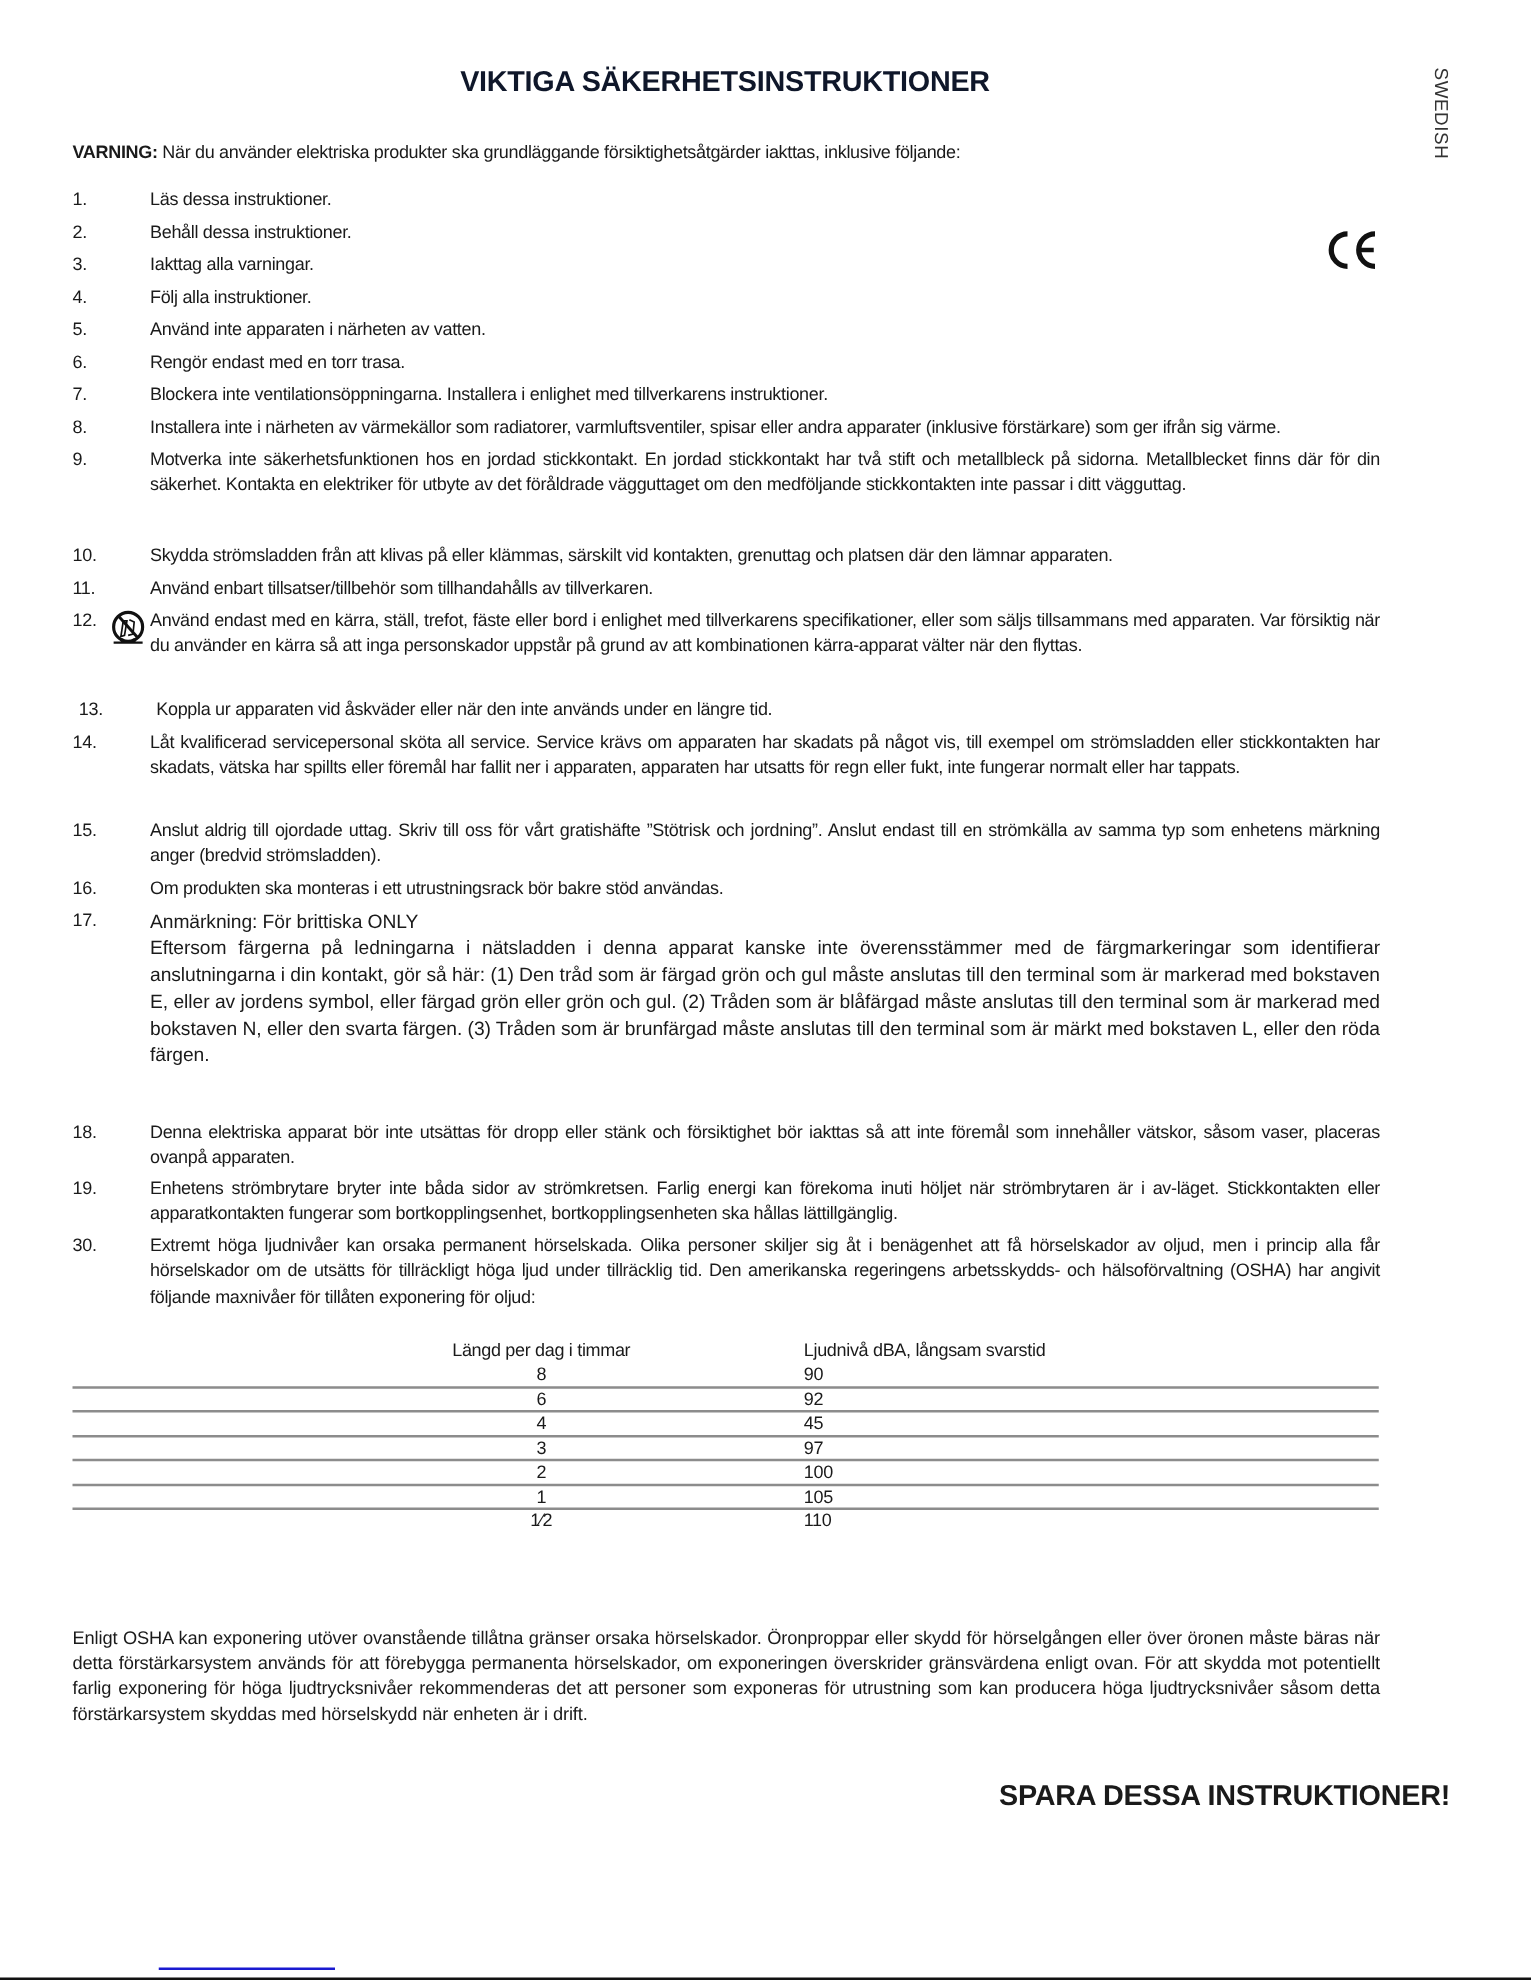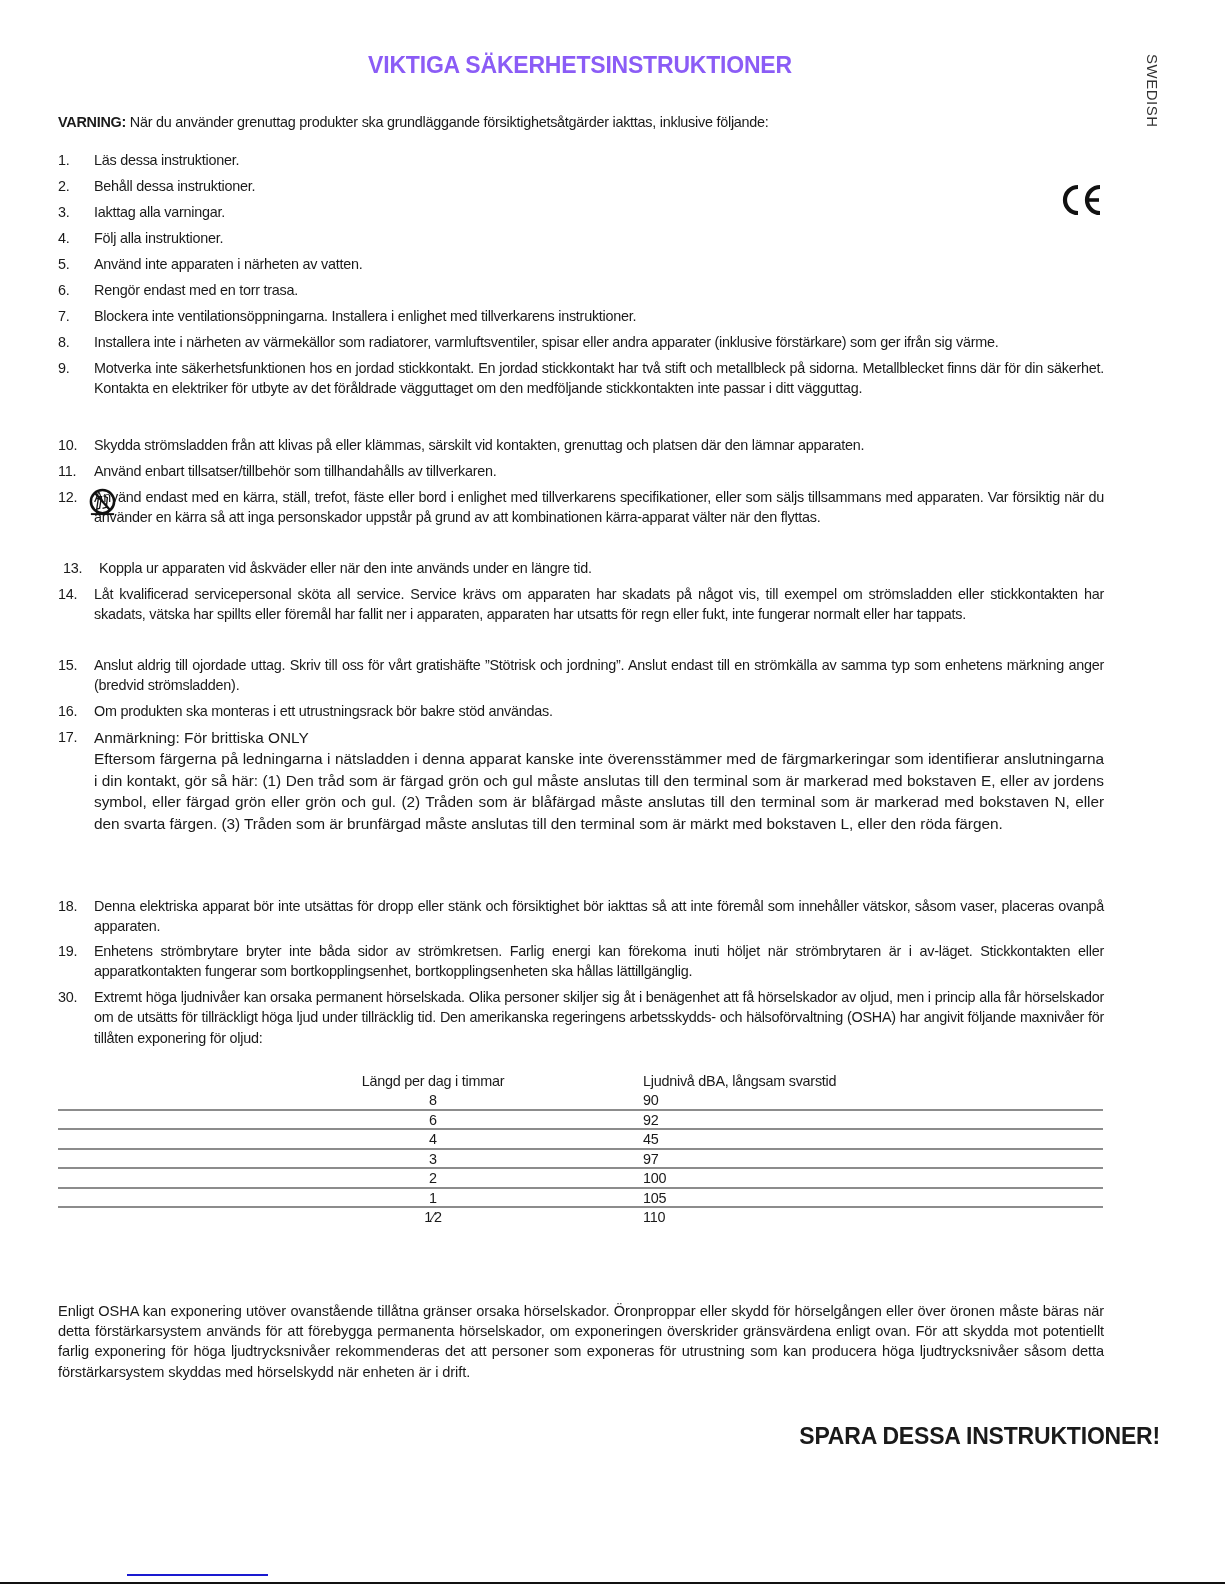--- a/index.html
+++ b/index.html
@@ -2,37 +2,37 @@
 <html><head>
 <meta charset="utf-8">
 <style>
   html, body { margin: 0; padding: 0; background: #ffffff; }
   body {
     width: 1225px; height: 1585px; position: relative; overflow: hidden;
     font-family: "Liberation Sans", sans-serif; color: #1a1a1a;
   }
   .title {
     position: absolute; left: 0; width: 1160px; top: 52px; text-align: center;
-    font-size: 23px; font-weight: bold; letter-spacing: -0.2px; color: #8b5cf6;
+    font-size: 23px; font-weight: bold; letter-spacing: -0.2px; color: #0f172a;
   }
   .side-label {
     position: absolute; left: 1144px; top: 54px;
     writing-mode: vertical-rl; font-size: 15px; color: #333; letter-spacing: 0.5px;
   }
   .warning {
     position: absolute; left: 58px; top: 114px; font-size: 14.4px; letter-spacing: -0.25px;
   }
   .warning b { font-weight: bold; }
   .ce-mark {
     position: absolute; left: 1058px; top: 183px; width: 46px; height: 34px;
   }
   .list { position: absolute; left: 58px; top: 150px; width: 1046px; }
   .item { position: relative; font-size: 14.4px; line-height: 20.3px; letter-spacing: -0.25px; }
   .item .num { position: absolute; left: 0; top: 0; }
-  .item .txt { margin-left: 36px; text-align: justify; }
+  .item .txt { margin-left: 62px; text-align: justify; }
   .item .txt.plain { text-align: left; }
   .item17 .txt { font-size: 15.4px; line-height: 21.5px; letter-spacing: -0.05px; }
   .cart-icon { position: absolute; left: 30px; top: 1px; width: 29px; height: 29px; }
   .tbl { position: absolute; left: 58px; top: 1072px; width: 1045px; }
   .tbl .hdr, .tbl .row { display: flex; font-size: 14.4px; letter-spacing: -0.25px; }
   .tbl .hdr { height: 19px; line-height: 19px; }
   .tbl .row { height: 17.5px; line-height: 18px; border-top: 2px solid #8c8c8c; }
   .tbl .row.first { border-top: none; }
   .tbl .c1 { position: absolute; left: 290px; width: 170px; text-align: center; }
   .tbl .c2 { position: absolute; left: 585px; width: 230px; text-align: left; }
@@ -53,21 +53,21 @@
     position: absolute; left: 0; top: 1582px; width: 1225px; height: 0;
     border-top: 2px solid #111;
   }
 </style>
 </head>
 <body>
 
 <div class="title">VIKTIGA SÄKERHETSINSTRUKTIONER</div>
 <div class="side-label">SWEDISH</div>
 
-<div class="warning"><b>VARNING:</b><span> När du använder grenuttag produkter ska grundläggande försiktighetsåtgärder iakttas, inklusive följande:</span></div>
+<div class="warning"><b>VARNING:</b><span> När du använder elektriska produkter ska grundläggande försiktighetsåtgärder iakttas, inklusive följande:</span></div>
 
 <svg class="ce-mark" viewBox="0 0 46 34">
   <path d="M20 4 A13 13 0 1 0 20 30" fill="none" stroke="#111" stroke-width="4.2"></path>
   <path d="M42 4 A13 13 0 1 0 42 30" fill="none" stroke="#111" stroke-width="4.2"></path>
   <line x1="30" y1="17" x2="41" y2="17" stroke="#111" stroke-width="3.6"></line>
 </svg>
 
 <div class="list">
     <div class="item" style="position: absolute; top: 0px; left: 0px; width: 1046px;">
       <span class="num">1.</span>

